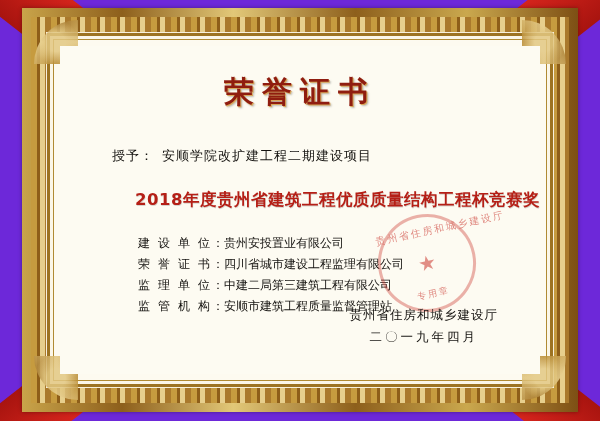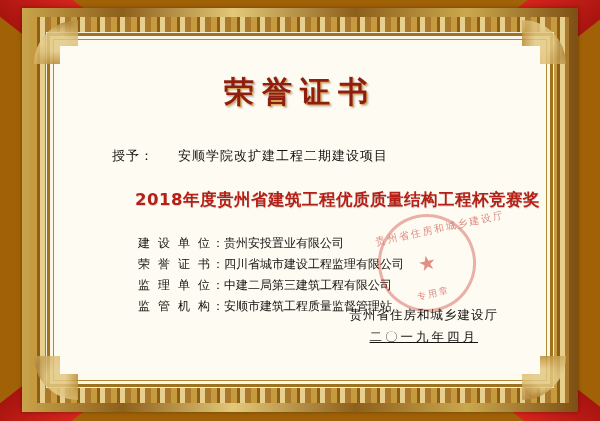--- a/index.html
+++ b/index.html
@@ -12,21 +12,21 @@
     overflow: hidden;
     font-family: "Liberation Sans", sans-serif;
     background: #ffffff;
   }
 
   
   #certificate-photo {
     position: relative;
     width: 600px;
     height: 421px;
-    background: #a16207;
+    background: #6d28d9;
     overflow: hidden;
   }
 
   
   .ribbon {
     position: absolute;
     background: #c8201a;
   }
   .ribbon-tl {
     left: -30px; top: -14px;
@@ -170,21 +170,21 @@
     text-shadow: 1px 1px 0 #d8a85a, 2px 2px 2px rgba(0,0,0,.25);
     font-family: "DejaVu Serif", "Liberation Serif", serif;
   }
 
   #award-to-line {
     margin: 34px 0 0 52px;
     font-size: 13px;
     letter-spacing: 1px;
     color: #14120f;
   }
-  #award-to-label { margin-right: 24px; }
+  #award-to-label { margin-right: 8px; }
 
   #award-name {
     text-align: right;
     margin-top: 24px;
     font-size: 16.5px;
     font-weight: bold;
     color: #b51f16;
     letter-spacing: 0.5px;
     text-shadow: 0.5px 0.5px 0 rgba(0,0,0,.15);
   }
@@ -209,21 +209,21 @@
   #signature-block {
     position: absolute;
     right: 42px;
     bottom: 26px;
     text-align: center;
     font-size: 12.5px;
     line-height: 22px;
     color: #14120f;
   }
   #issuer-name { letter-spacing: 1px; }
-  #issue-date { letter-spacing: 3px; text-decoration: underline; }
+  #issue-date { letter-spacing: 3px; }
 
   
   #official-seal {
     position: absolute;
     right: 64px;
     bottom: 62px;
     width: 92px;
     height: 92px;
     border: 3px solid rgba(196,32,24,0.55);
     border-radius: 50%;

